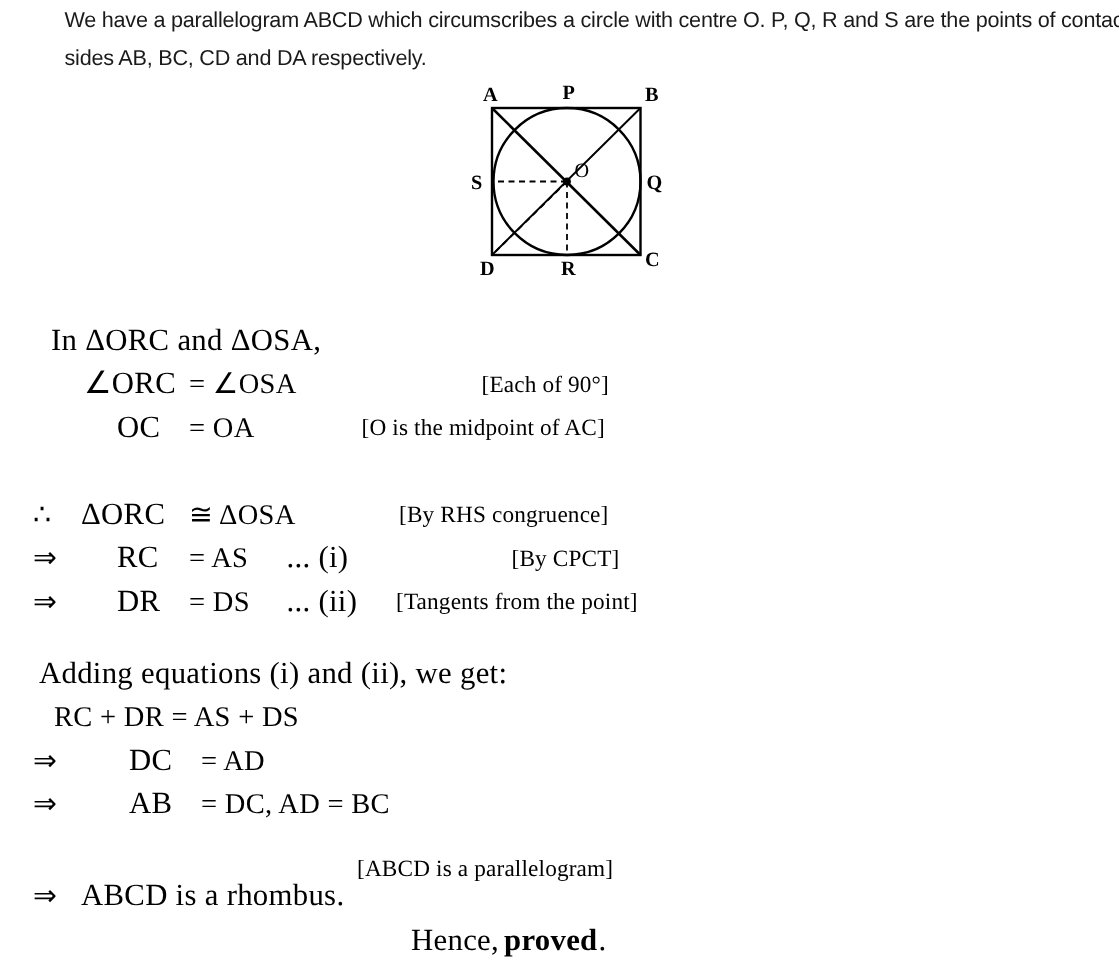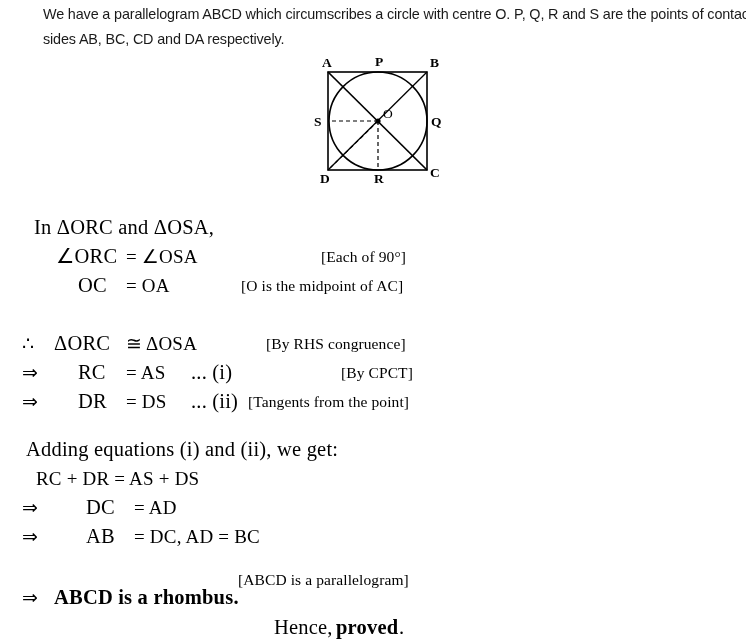--- a/index.html
+++ b/index.html
@@ -140,21 +140,21 @@
     <span class="cell eqn" style="left:110px;">= AS</span>
     <span class="cell ref" style="left:175px;">... (i)</span>
     <span class="cell note" style="left:325px;">[By CPCT]</span>
   </div>
 
   <div class="prow" style="top:182px;">
     <span class="cell sym" style="left:6px;">⇒</span>
     <span class="cell lhs" style="left:62px;">DR</span>
     <span class="cell eqn" style="left:110px;">= DS</span>
     <span class="cell ref" style="left:175px;">... (ii)</span>
-    <span class="cell note" style="left:232px;">[Tangents from the point]</span>
+    <span class="cell note" style="left:248px;">[Tangents from the point]</span>
   </div>
 
   <div class="prow" style="top:259px;">
     <span class="cell eqn" style="left:20px;">RC + DR  =  AS + DS</span>
   </div>
 
   <div class="prow" style="top:230px;">
     <span class="cell lead" style="left:10px;">Adding equations (i) and (ii), we get:</span>
   </div>
 
@@ -169,21 +169,21 @@
     <span class="cell lhs" style="left:70px;">AB</span>
     <span class="cell eqn" style="left:118px;">= DC, AD = BC</span>
   </div>
 
   <div class="prow" style="top:360px;">
     <span class="cell note" style="left:222px;">[ABCD is a parallelogram]</span>
   </div>
 
   <div class="prow" style="top:378px;">
     <span class="cell sym" style="left:6px;">⇒</span>
-    <span class="cell lhs" style="left:38px;font-weight:bold;">ABCD is a rhombus.</span>
+    <span class="cell lhs" style="left:38px;">ABCD is a rhombus.</span>
   </div>
 
   <div class="prow" style="top:408px;">
     <span class="cell lead" style="left:258px;">Hence,</span>
     <span class="cell lead bold" style="left:320px;">proved</span>
     <span class="cell lead" style="left:383px;">.</span>
   </div>
 
 </div>
 

